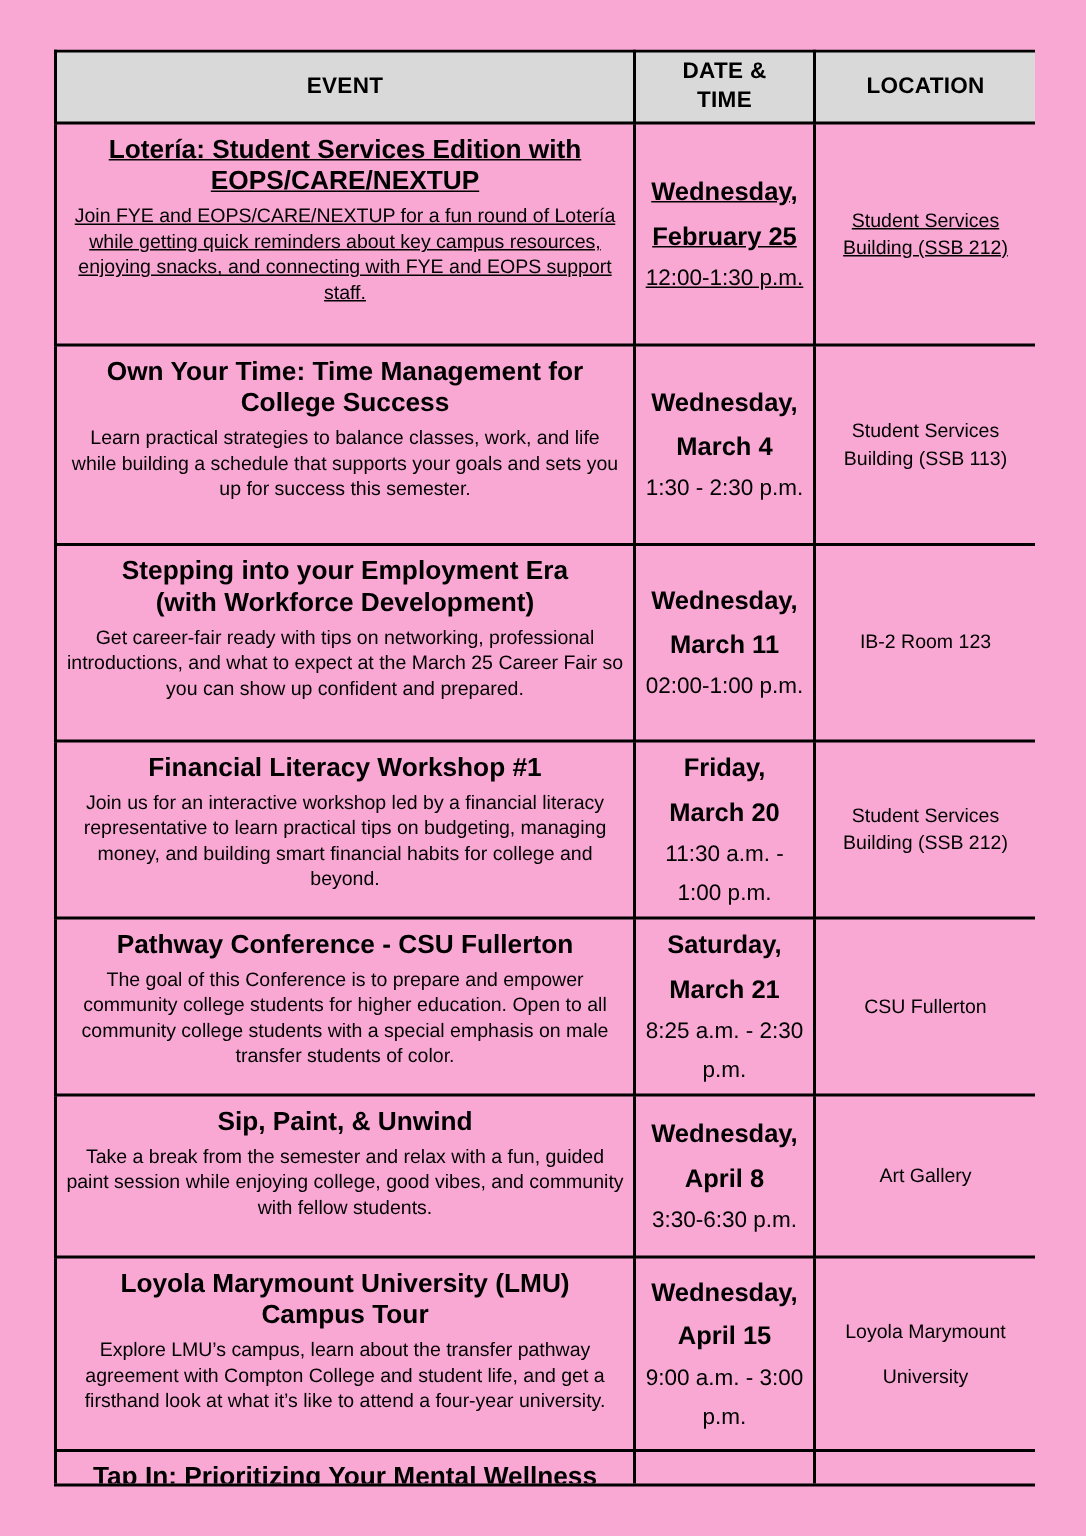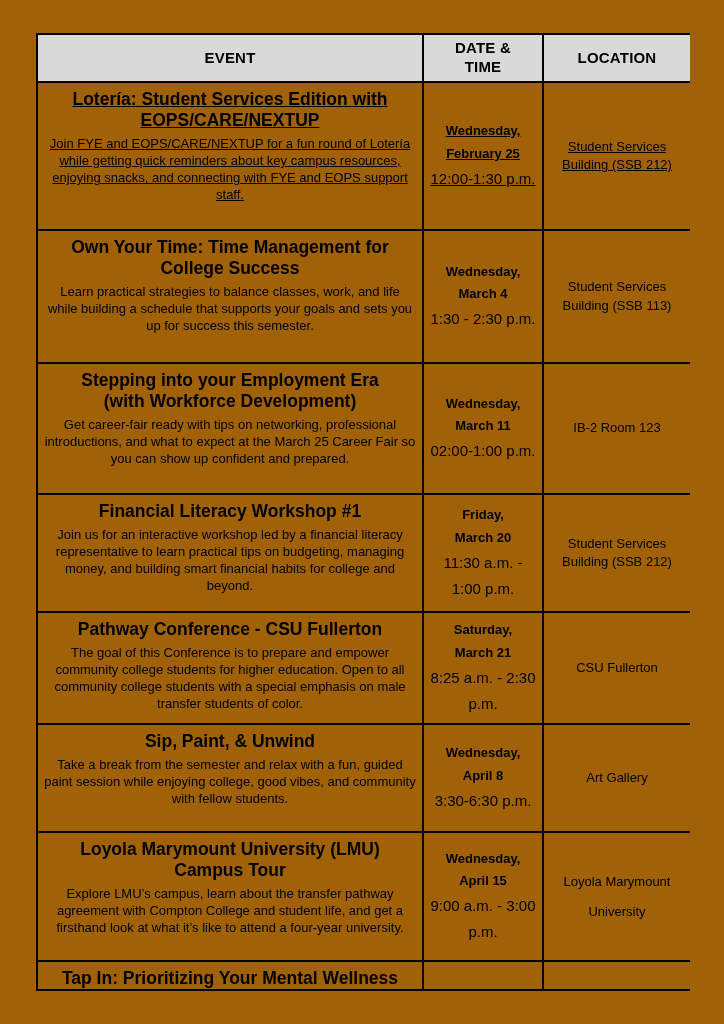--- a/index.html
+++ b/index.html
@@ -6,21 +6,21 @@
     margin: 0;
     padding: 0;
     background: #ffffff;
     font-family: "Liberation Sans", sans-serif;
     color: #000000;
   }
   .page {
     position: relative;
     width: 724px;
     height: 1024px;
-    background: #a16207;
+    background: #f9a8d4;
     overflow: hidden;
   }
   .table-wrap {
     position: absolute;
     left: 36px;
     top: 33px;
     width: 654px;
     height: 956px;
     overflow: hidden;
     border-bottom: 2px solid #000;
@@ -66,21 +66,21 @@
     margin-top: 4px;
   }
 
   td.date-cell {
     vertical-align: middle;
     text-align: center;
     padding: 2px 3px;
   }
   .date-label {
     font-weight: bold;
-    font-size: 13px;
+    font-size: 17px;
     line-height: 1.75;
     white-space: pre-line;
   }
   .date-time {
     font-size: 15px;
     line-height: 1.75;
   }
 
   td.loc-cell {
     vertical-align: middle;

